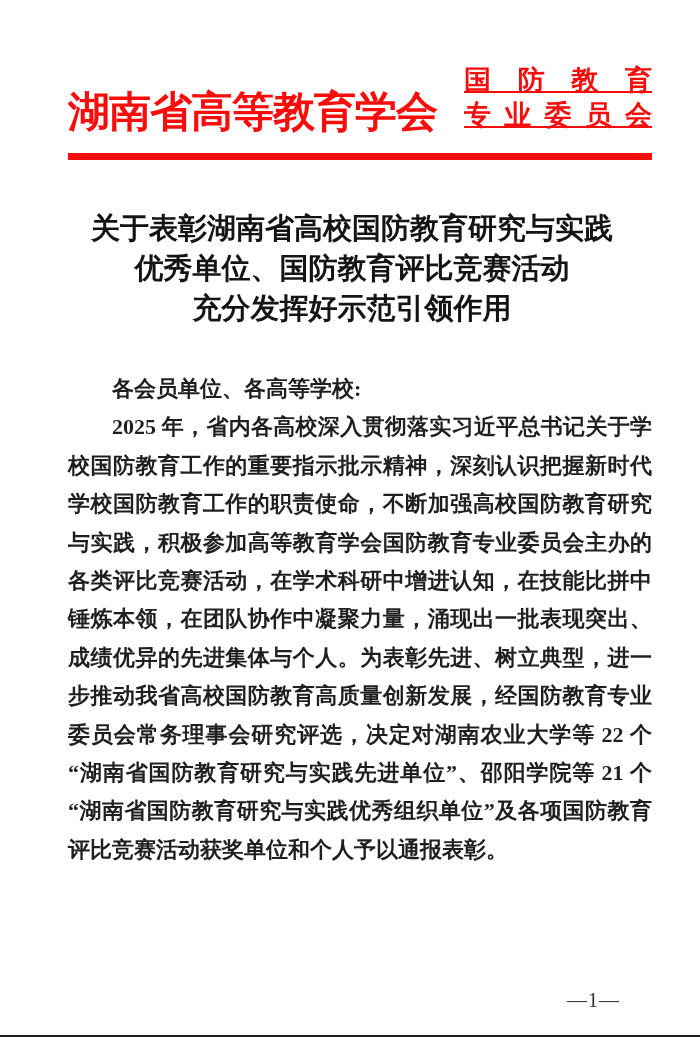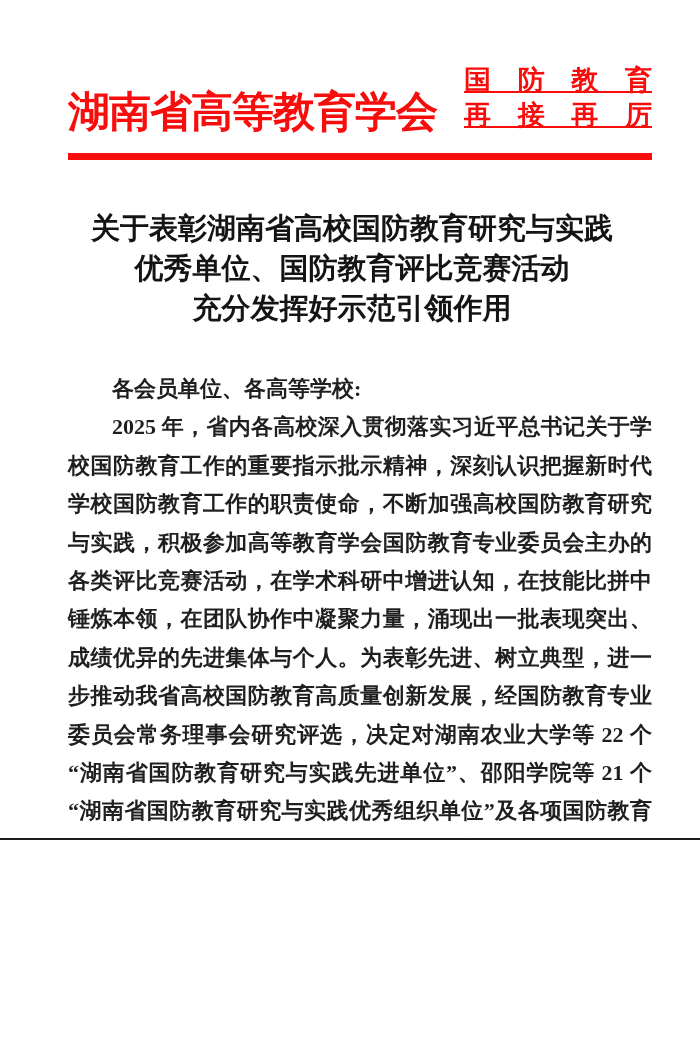--- a/index.html
+++ b/index.html
@@ -3,21 +3,21 @@
 <meta charset="utf-8">
 <style>
   html, body {
     margin: 0;
     padding: 0;
     background: #ffffff;
   }
   .page {
     position: relative;
     width: 700px;
-    height: 840px;
+    height: 1037px;
     background: #ffffff;
     box-sizing: border-box;
     border-bottom: 2px solid #1c1c1c;
     overflow: hidden;
     font-family: "Liberation Serif", "DejaVu Serif", serif;
   }
 
   
   .letterhead {
     position: absolute;
@@ -106,21 +106,21 @@
 </style>
 </head>
 <body>
 
 <div class="page">
 
   <div class="letterhead">
     <div class="org-main">湖南省高等教育学会</div>
     <div class="org-sub">
       <div class="org-sub-line">国防教育</div>
-      <div class="org-sub-line">再接再厉</div>
+      <div class="org-sub-line">专业委员会</div>
     </div>
   </div>
 
   <div class="red-rule"></div>
 
   <div class="doc-title">
     <div>关于表彰湖南省高校国防教育研究与实践</div>
     <div>优秀单位、国防教育评比竞赛活动</div>
     <div>充分发挥好示范引领作用</div>
   </div>

